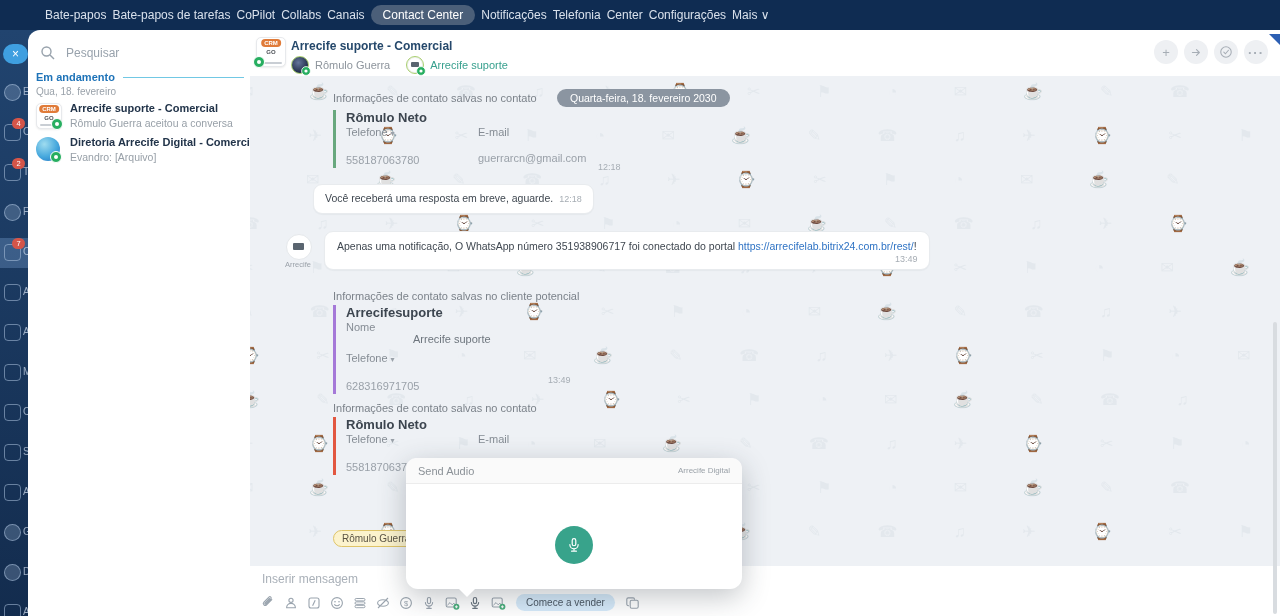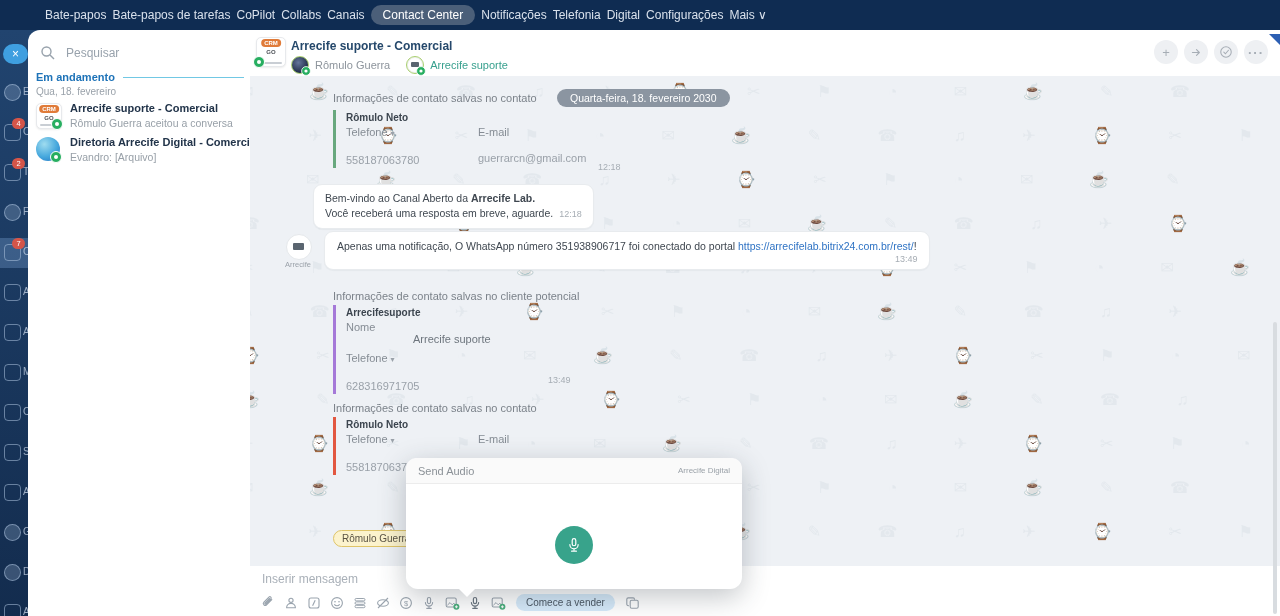--- a/index.html
+++ b/index.html
@@ -60,21 +60,21 @@
   .corner-flag{position:absolute;right:0;top:4px;width:11px;height:11px;background:#2c5fb3;clip-path:polygon(100% 0,100% 100%,0 0);}
 
   
   .chat-body{position:absolute;left:250px;top:76px;right:0;height:490px;background:#eef1f5;overflow:hidden;z-index:2;}
   .pattern{position:absolute;inset:-6px 0 0 -10px;color:#e3e8ed;font-size:16px;line-height:44px;letter-spacing:26px;word-break:break-all;user-select:none;}
   .date-chip{position:absolute;left:307px;top:13px;height:18px;line-height:18px;padding:0 13px;background:#8b95a1;color:#fff;font-size:10.5px;border-radius:10px;z-index:1;}
   .sys-title{position:absolute;left:83px;font-size:11px;color:#7b828a;z-index:1;}
   .info-block{position:absolute;left:83px;padding:1px 0 1px 10px;border-left:3px solid #68a87e;z-index:1;}
   .info-block.purple{border-left-color:#a579d8;}
   .info-block.orange{border-left-color:#e25740;}
-  .ib-name{font-size:10px;font-weight:bold;color:#3c454f;line-height:14px;}
+  .ib-name{font-size:13px;font-weight:bold;color:#3c454f;line-height:14px;}
   .ib-cols{display:flex;}
   .ib-col1{min-width:132px;}
   .ib-lbl{font-size:11px;color:#858c94;line-height:14px;}
   .ib-lbl .caret{font-size:8px;color:#9aa1a9;margin-left:3px;}
   .ib-val{font-size:11px;color:#9aa1a9;line-height:14px;margin-top:12px;}
   .ib-row{display:flex;line-height:14px;}
   .ib-row .ib-lbl{min-width:67px;}
   .time{position:absolute;font-size:9px;color:#a6adb4;z-index:1;}
   .bubble{position:absolute;background:#fff;border:1px solid #e8ebee;border-radius:9px;box-shadow:0 1px 1px rgba(30,40,50,.04);font-size:10.5px;color:#3f4750;z-index:1;}
   .bubble1{left:63px;top:108px;padding:6px 11px;line-height:15px;white-space:nowrap;}
@@ -111,21 +111,21 @@
 
 <nav class="topnav">
   <span class="nav-item">Bate-papos</span>
   <span class="nav-item">Bate-papos de tarefas</span>
   <span class="nav-item">CoPilot</span>
   <span class="nav-item">Collabs</span>
   <span class="nav-item">Canais</span>
   <span class="nav-item active">Contact Center</span>
   <span class="nav-item">Notificações</span>
   <span class="nav-item">Telefonia</span>
-  <span class="nav-item">Digital</span>
+  <span class="nav-item">Center</span>
   <span class="nav-item">Configurações</span>
   <span class="nav-item">Mais ∨</span>
 </nav>
 
 <aside class="rail">
   <div class="rail-close">×</div>
   <div id="railItems">
         <div class="rail-item" style="top: 48px;">
           <span class="ric ci"></span>
           <span class="rlb">E</span>
@@ -279,21 +279,20 @@
       </div>
       <div>
         <div class="ib-lbl">E-mail</div>
         <div class="ib-val">guerrarcn@gmail.com</div>
       </div>
     </div>
   </div>
   <div class="time" style="left:348px;top:86px;">12:18</div>
 
   <div class="bubble bubble1">
-    <div><span>Bem-vindo ao Canal Aberto da </span><b>Arrecife Lab.</b></div>
     <div><span>Você receberá uma resposta em breve, aguarde.</span><span class="btime">12:18</span></div>
   </div>
 
   <div class="msg2-avatar">
         <span class="mini"></span>
       </div>
   <div class="msg2-name">Arrecife</div>
   <div class="bubble bubble2">
     <span>Apenas uma notificação, O WhatsApp número 351938906717 foi conectado do portal </span><a class="link">https://arrecifelab.bitrix24.com.br/rest/</a><span>!</span>
     <div class="btime2">13:49</div>

